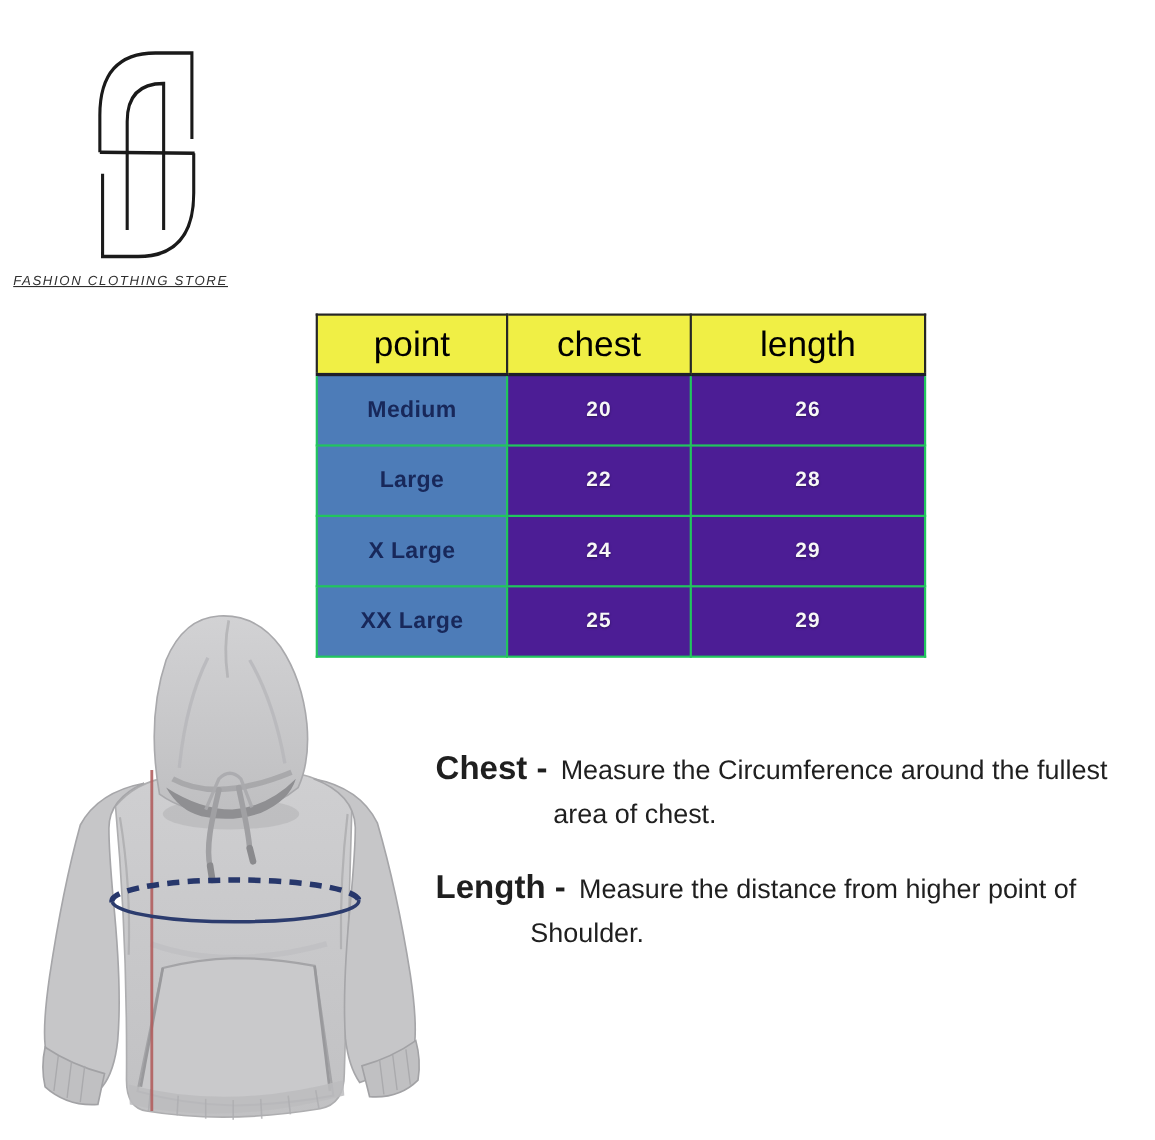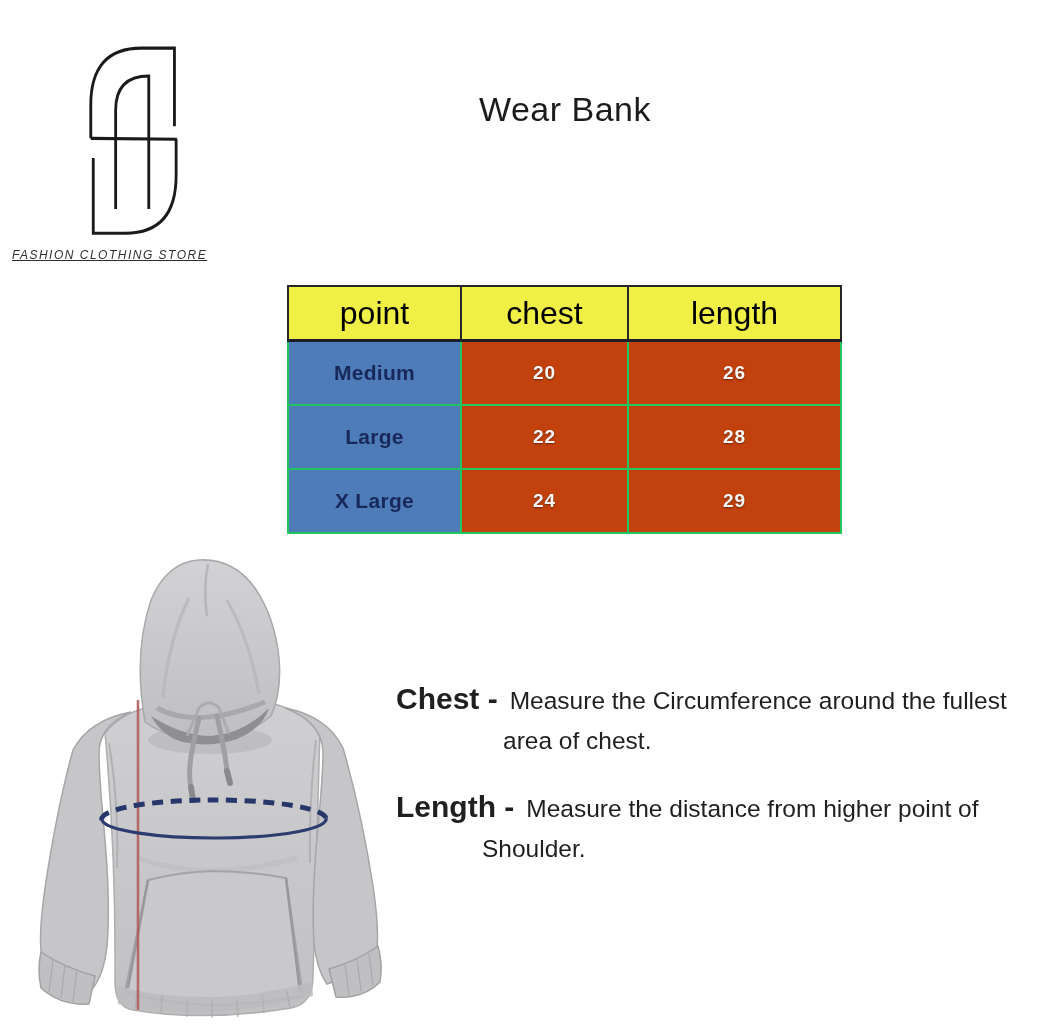--- a/index.html
+++ b/index.html
@@ -32,21 +32,21 @@
     height:50px;background:#f0ef45;color:#000;font-weight:400;font-size:32px;
     border:2px solid #262626;border-bottom:3px solid #1e1e2a;text-align:center;vertical-align:middle;
   }
   .size-table td{
     height:60px;border:2px solid #22c55e;text-align:center;vertical-align:middle;
   }
   .size-table td.size{
     background:#4d7cb8;color:#18285a;font-weight:700;font-size:21px;letter-spacing:.3px;
   }
   .size-table td.val{
-    background:#c2410c;color:#f7f7f7;font-weight:700;font-size:19px;letter-spacing:1px;
+    background:#4c1d95;color:#f7f7f7;font-weight:700;font-size:19px;letter-spacing:1px;
     text-shadow:0 1px 2px rgba(0,0,0,.45);
   }
 
   
   .hoodie{position:absolute;left:27px;top:558px;}
 
   
   .notes{position:absolute;left:396px;top:684px;width:700px;color:#1f1f1f;font-size:24.5px;}
   .note .nl1{white-space:nowrap;line-height:30px;}
   .note .nlabel{font-weight:700;font-size:30px;margin-right:12px;}
@@ -64,21 +64,20 @@
     <g fill="none" stroke="#1a1a1a" stroke-width="3.4">
       <path d="M 13 110 L 13 74 Q 13 13 74 13 L 114 13 L 114 97"></path>
       <path d="M 13 110 L 117 111"></path>
       <path d="M 43 186 L 43 80 Q 43 43 83 43 L 83 186"></path>
       <path d="M 116 111 L 116 150 Q 116 212 55 212 L 16 212 L 16 131"></path>
     </g>
   </svg>
   <div class="tagline">FASHION CLOTHING STORE</div>
 
   <div class="titles">
-    <div class="title-main">Wear Bank</div>
   </div>
 
   <table class="size-table">
     <colgroup>
         <col class="c1">
         <col class="c2">
         <col class="c3">
       </colgroup>
     <thead>
       <tr>
@@ -94,20 +93,25 @@
         <td class="val">26</td>
       </tr>
       <tr>
         <td class="size">Large</td>
         <td class="val">22</td>
         <td class="val">28</td>
       </tr>
       <tr>
         <td class="size">X Large</td>
         <td class="val">24</td>
+        <td class="val">29</td>
+      </tr>
+      <tr>
+        <td class="size">XX Large</td>
+        <td class="val">25</td>
         <td class="val">29</td>
       </tr>
     </tbody>
   </table>
 
   <svg class="hoodie" width="370" height="478" viewBox="0 0 370 478">
     <defs>
       <linearGradient id="gBody" x1="0" y1="0" x2="0" y2="1">
         <stop offset="0" stop-color="#cfcfd1"></stop>
           <stop offset="1" stop-color="#c1c1c3"></stop>

